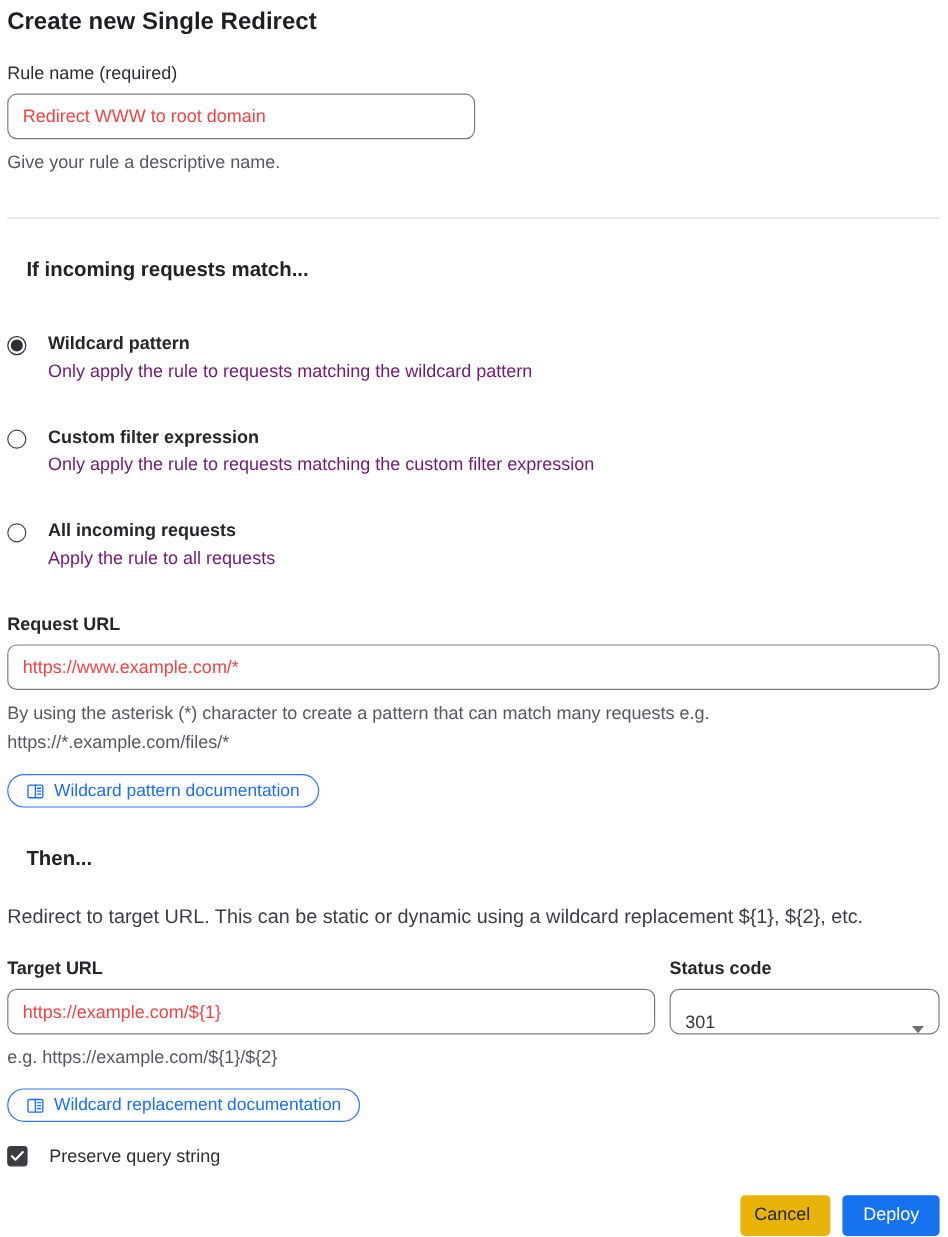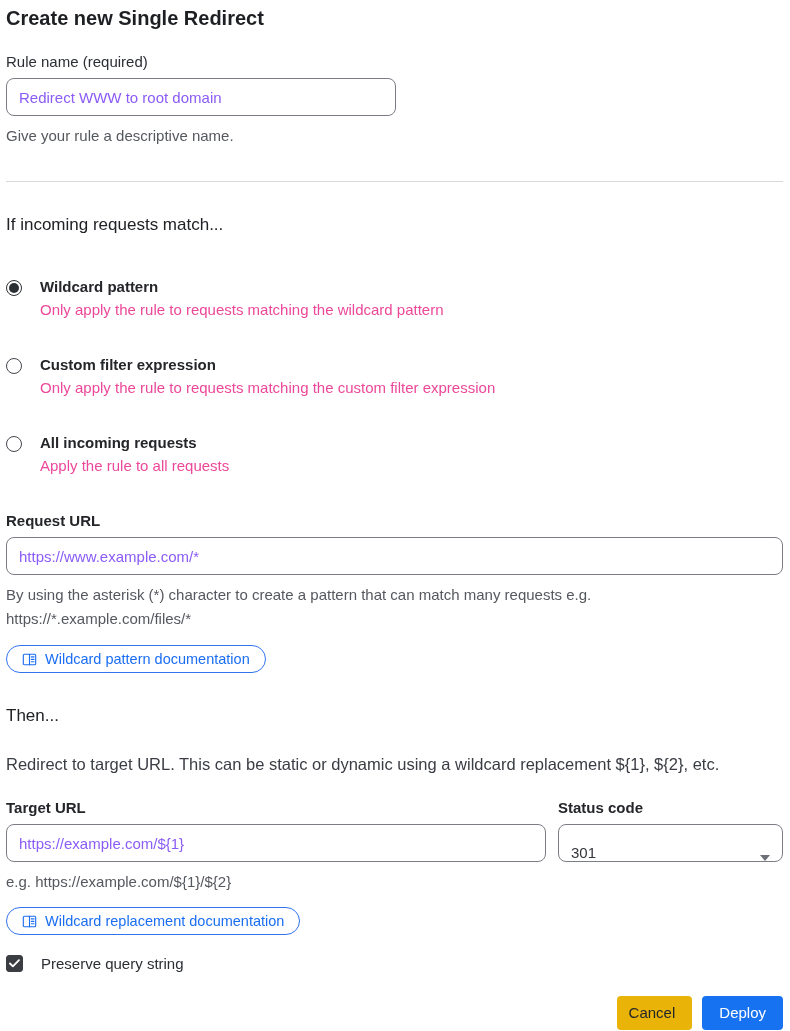--- a/index.html
+++ b/index.html
@@ -17,21 +17,21 @@
     color: #1d1f23;
     margin: 0 0 23px 0;
     line-height: 24px;
   }
 
   .lbl { display: block; font-size: 15px; color: #2b2e33; margin-bottom: 8px; }
   .lbl.bold { font-weight: bold; color: #24262a; }
 
   .txt {
     font-size: 15px;
-    color: #8b5cf6;
+    color: #ef4444;
     border: 1px solid #7a7e84;
     border-radius: 8px;
     height: 38px;
     padding: 0 12px;
     background: #fff;
     font-family: inherit;
     outline: none;
     display: block;
   }
   .rule-input { width: 390px; }
@@ -42,23 +42,23 @@
     color: #55585e;
     margin: 8px 0 0 0;
     line-height: 24px;
     max-width: 760px;
   }
 
   hr.divider { border: none; border-top: 1px solid #d7d9dc; margin: 33px 0 0 0; }
 
   h2.section-heading {
     font-size: 17px;
-    font-weight: normal;
+    font-weight: bold;
     color: #202226;
-    margin: 33px 0 0 0;
+    margin: 33px 0 0 16px;
     line-height: 20px;
   }
 
   .radio-group { margin-top: 43px; }
   .radio-row { display: flex; gap: 18px; margin-bottom: 37px; cursor: pointer; }
   .radio {
     width: 16px; height: 16px;
     border: 1px solid #43464c;
     border-radius: 50%;
     margin-top: 2px;
@@ -68,21 +68,21 @@
   }
   .radio.checked { border-color: #2c2f34; }
   .radio.checked::after {
     content: "";
     position: absolute;
     inset: 2px;
     border-radius: 50%;
     background: #2c2f34;
   }
   .radio-label { font-weight: bold; font-size: 15px; color: #24262a; line-height: 18px; }
-  .radio-desc { font-size: 15px; color: #ec4899; margin-top: 5px; line-height: 18px; }
+  .radio-desc { font-size: 15px; color: #701a75; margin-top: 5px; line-height: 18px; }
 
   .url-block { margin-top: 6px; }
 
   .pill {
     display: inline-flex;
     align-items: center;
     gap: 8px;
     height: 28px;
     padding: 0 15px;
     border: 1px solid #3174ee;

